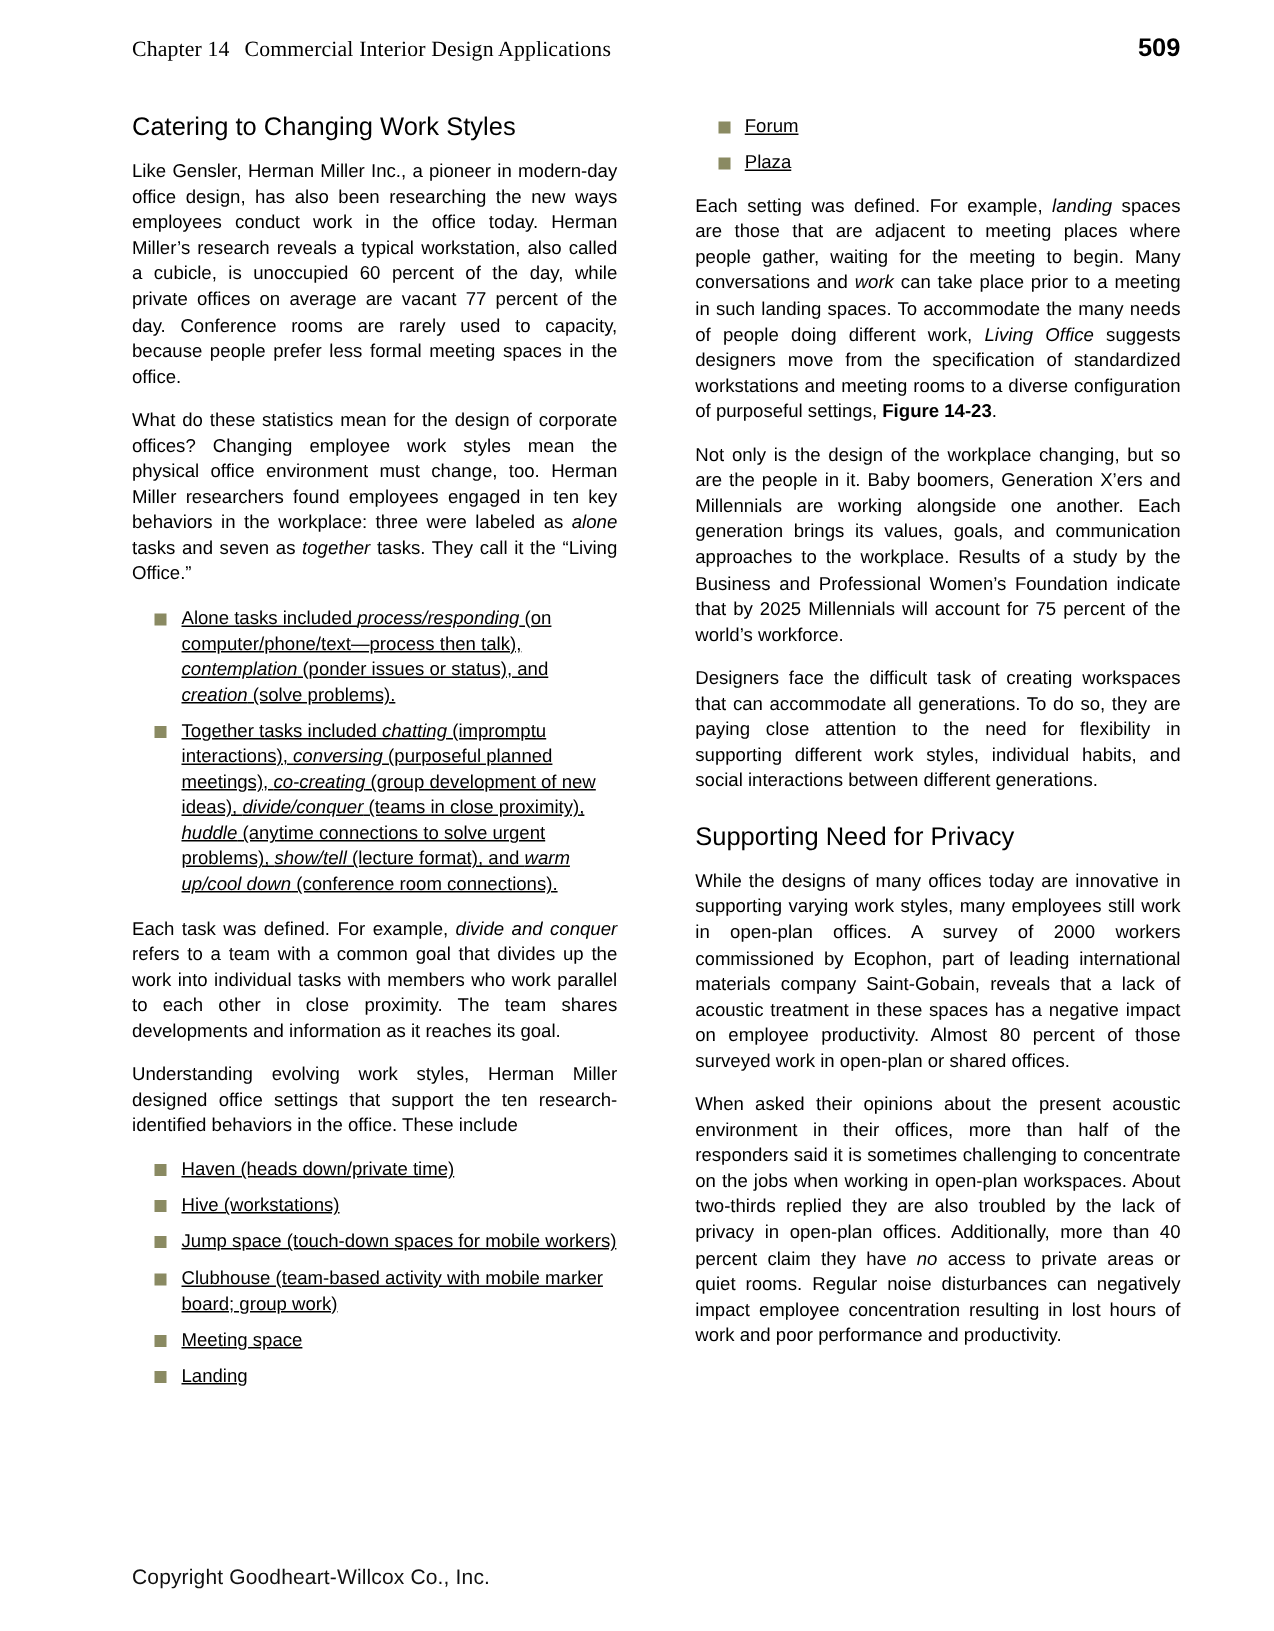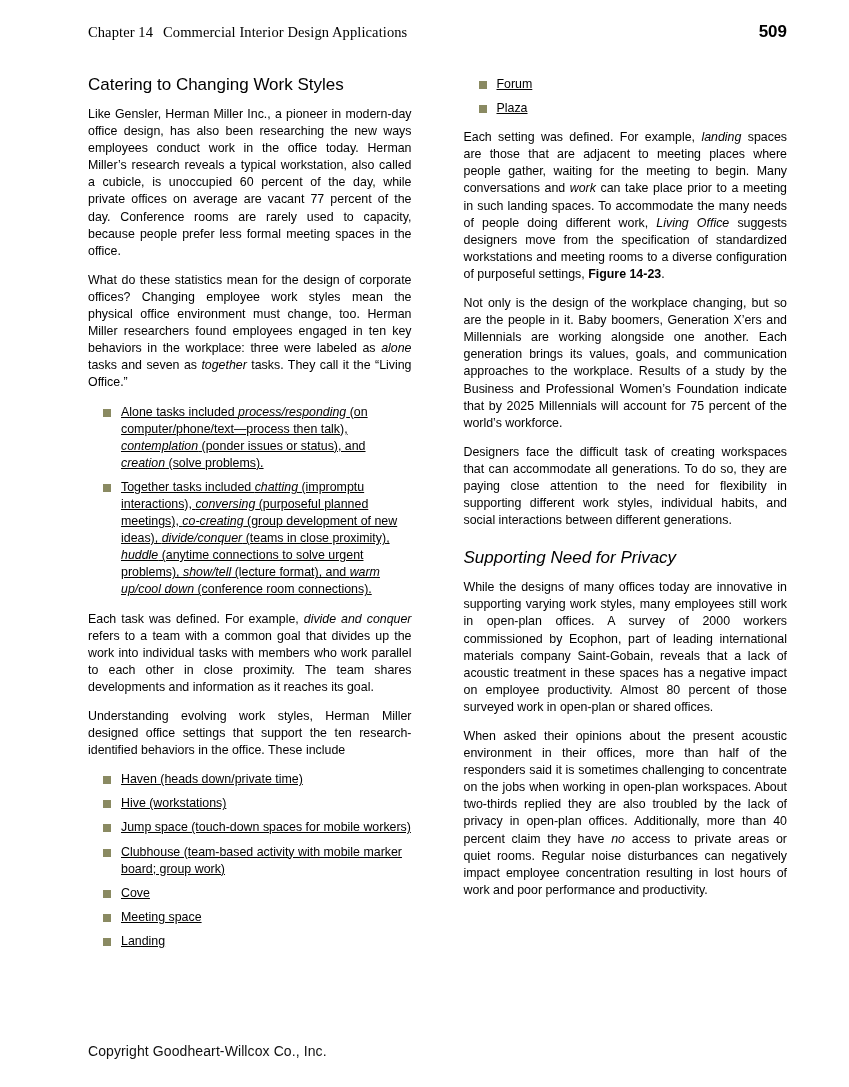--- a/index.html
+++ b/index.html
@@ -142,42 +142,41 @@
 
       <p><span>Each task was defined. For example, </span><em>divide and conquer</em><span> refers to a team with a common goal that divides up the work into individual tasks with members who work parallel to each other in close proximity. The team shares developments and information as it reaches its goal.</span></p>
 
       <p>Understanding evolving work styles, Herman Miller designed office settings that support the ten research-identified behaviors in the office. These include</p>
 
       <ul class="bullets indented">
         <li><span class="sq"></span><span>Haven (heads down/private time)</span></li>
         <li><span class="sq"></span><span>Hive (workstations)</span></li>
         <li><span class="sq"></span><span>Jump space (touch-down spaces for mobile workers)</span></li>
         <li><span class="sq"></span><span>Clubhouse (team-based activity with mobile marker board; group work)</span></li>
-        <li><span class="sq"></span><span>Cove</span></li>
         <li><span class="sq"></span><span>Meeting space</span></li>
         <li><span class="sq"></span><span>Landing</span></li>
       </ul>
 
     </div>
 
     <div class="col">
 
       <ul class="bullets indented" style="margin-top:2px;">
         <li><span class="sq"></span><span>Forum</span></li>
         <li><span class="sq"></span><span>Plaza</span></li>
       </ul>
 
       <p><span>Each setting was defined. For example, </span><em>landing</em><span> spaces are those that are adjacent to meeting places where people gather, waiting for the meeting to begin. Many conversations and </span><em>work</em><span> can take place prior to a meeting in such landing spaces. To accommodate the many needs of people doing different work, </span><em>Living Office</em><span> suggests designers move from the specification of standardized workstations and meeting rooms to a diverse configuration of purposeful settings, </span><strong>Figure 14-23</strong><span>.</span></p>
 
 
       <p>Not only is the design of the workplace changing, but so are the people in it. Baby boomers, Generation X’ers and Millennials are working alongside one another. Each generation brings its values, goals, and communication approaches to the workplace. Results of a study by the Business and Professional Women’s Foundation indicate that by 2025 Millennials will account for 75 percent of the world’s workforce.</p>
 
       <p>Designers face the difficult task of creating workspaces that can accommodate all generations. To do so, they are paying close attention to the need for flexibility in supporting different work styles, individual habits, and social interactions between different generations.</p>
 
-      <h2 class="section-title" style="margin-top:18px;font-style:italic;">Supporting Need for Privacy</h2>
+      <h2 class="section-title" style="margin-top:18px;">Supporting Need for Privacy</h2>
 
       <p>While the designs of many offices today are innovative in supporting varying work styles, many employees still work in open-plan offices. A survey of 2000 workers commissioned by Ecophon, part of leading international materials company Saint-Gobain, reveals that a lack of acoustic treatment in these spaces has a negative impact on employee productivity. Almost 80 percent of those surveyed work in open-plan or shared offices.</p>
 
       <p class="last"><span>When asked their opinions about the present acoustic environment in their offices, more than half of the responders said it is sometimes challenging to concentrate on the jobs when working in open-plan workspaces. About two-thirds replied they are also troubled by the lack of privacy in open-plan offices. Additionally, more than 40 percent claim they have </span><em>no</em><span> access to private areas or quiet rooms. Regular noise disturbances can negatively impact employee concentration resulting in lost hours of work and poor performance and productivity.</span></p>
 
     </div>
 
   </div>
 
   <div class="footer">Copyright Goodheart-Willcox Co., Inc.</div>

